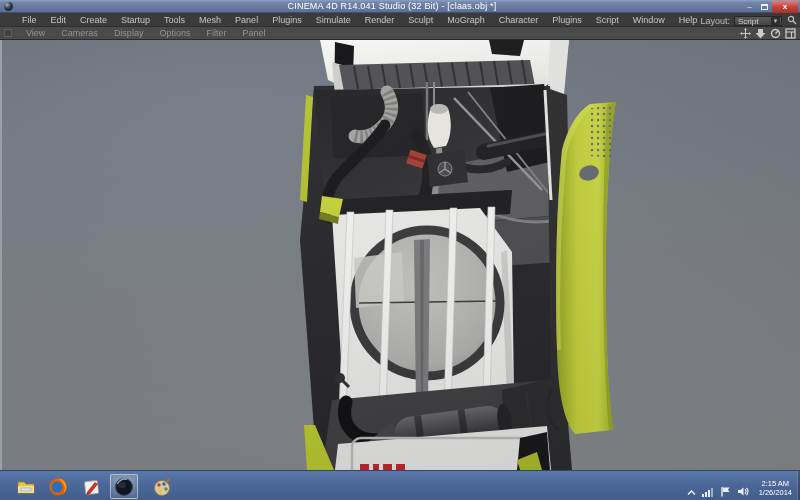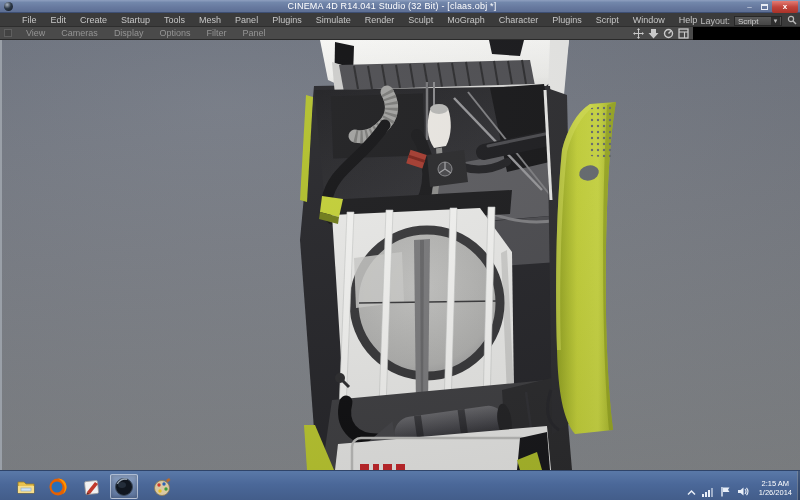--- a/index.html
+++ b/index.html
@@ -31,21 +31,21 @@
   .layout-group { position:absolute; right:18px; top:3px; height:14px; display:flex; align-items:flex-start; }
   .layout-label { color:#bdbdbd; font-size:9px; margin-right:4px; }
   .layout-select { width:48px; height:10px; background:linear-gradient(180deg,#5a5a5a,#454545);
     border:1px solid #262626; color:#d0d0d0; font-size:8px; line-height:9px; padding:0 3px;
     position:relative; }
   .layout-select .arrow { position:absolute; right:1px; top:0; width:9px; height:8px;
     background:#2e2e2e; color:#bbb; font-size:6px; line-height:8px; text-align:center; }
   .search-icon { position:absolute; right:3px; top:2px; width:10px; height:10px; }
 
   
-  .vtoolbar { position:absolute; left:0; top:27px; width:693px; height:13px; background:#4a4a4a;
+  .vtoolbar { position:absolute; left:0; top:27px; width:800px; height:13px; background:#4a4a4a;
     display:flex; align-items:center; border-bottom:1px solid #2a2a2a; }
   .vgrid-icon { width:8px; height:8px; border:1px solid #5f5f5f; margin:0 6px 0 4px; background:#424242; }
   .vtool-item { color:#949494; font-size:9px; padding:0 8px; white-space:nowrap; }
   .vtool-icons { position:absolute; right:4px; top:1px; display:flex; gap:4px; }
   .vtool-icons svg { display:block; }
 
   
   .viewport { position:absolute; left:0; top:40px; width:800px; height:430px;
     background:linear-gradient(175deg,#6e7480 0%, #7a7e86 45%, #888b8e 100%);
     border-left:2px solid #9aa0a8; overflow:hidden; }

